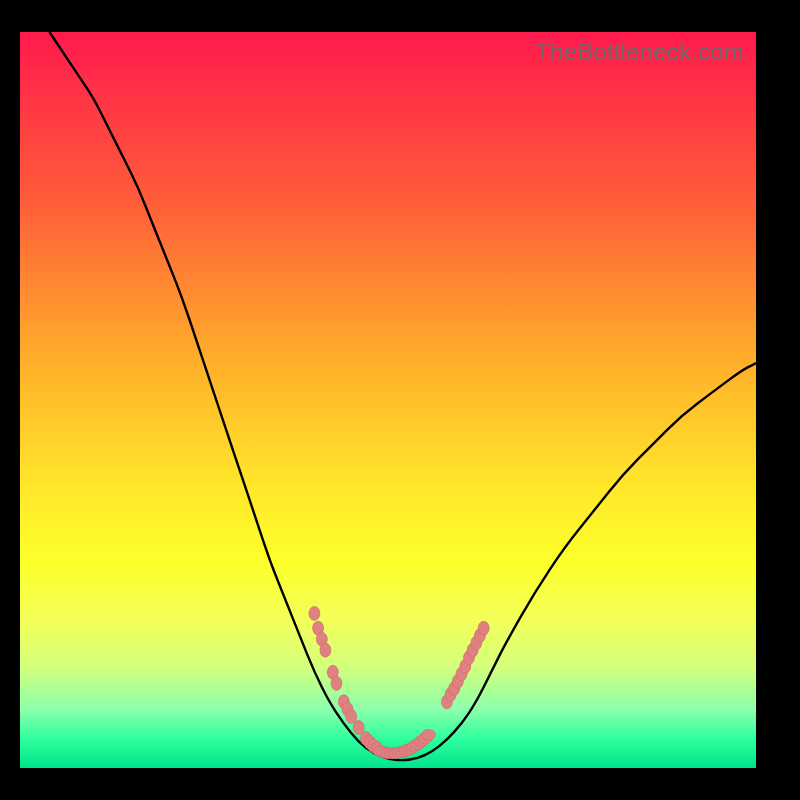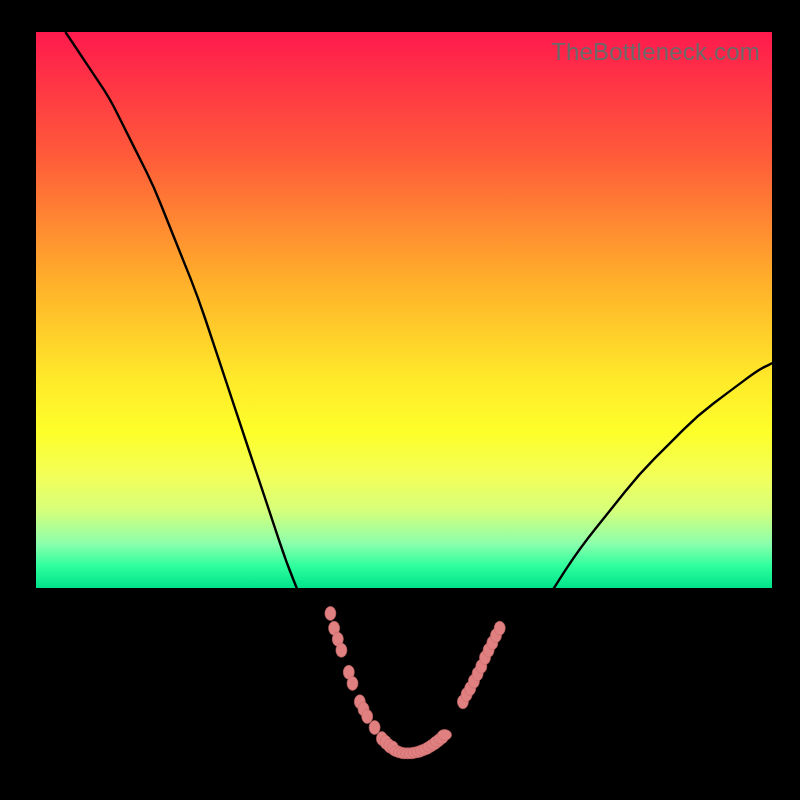--- a/index.html
+++ b/index.html
@@ -14,24 +14,24 @@
   .frame {
     position: absolute;
     left: 0;
     top: 0;
     width: 800px;
     height: 800px;
     background: #000;
   }
   .plot {
     position: absolute;
-    left: 36px;
+    left: 20px;
     top: 32px;
     width: 736px;
-    height: 556px;
+    height: 736px;
     background: linear-gradient(
       to bottom,
       #ff1a4d 0%,
       #ff5a3a 22%,
       #ffb02a 45%,
       #ffe82a 62%,
       #fdff2a 72%,
       #f2ff5a 80%,
       #d6ff7a 86%,
       #8cffac 92%,

